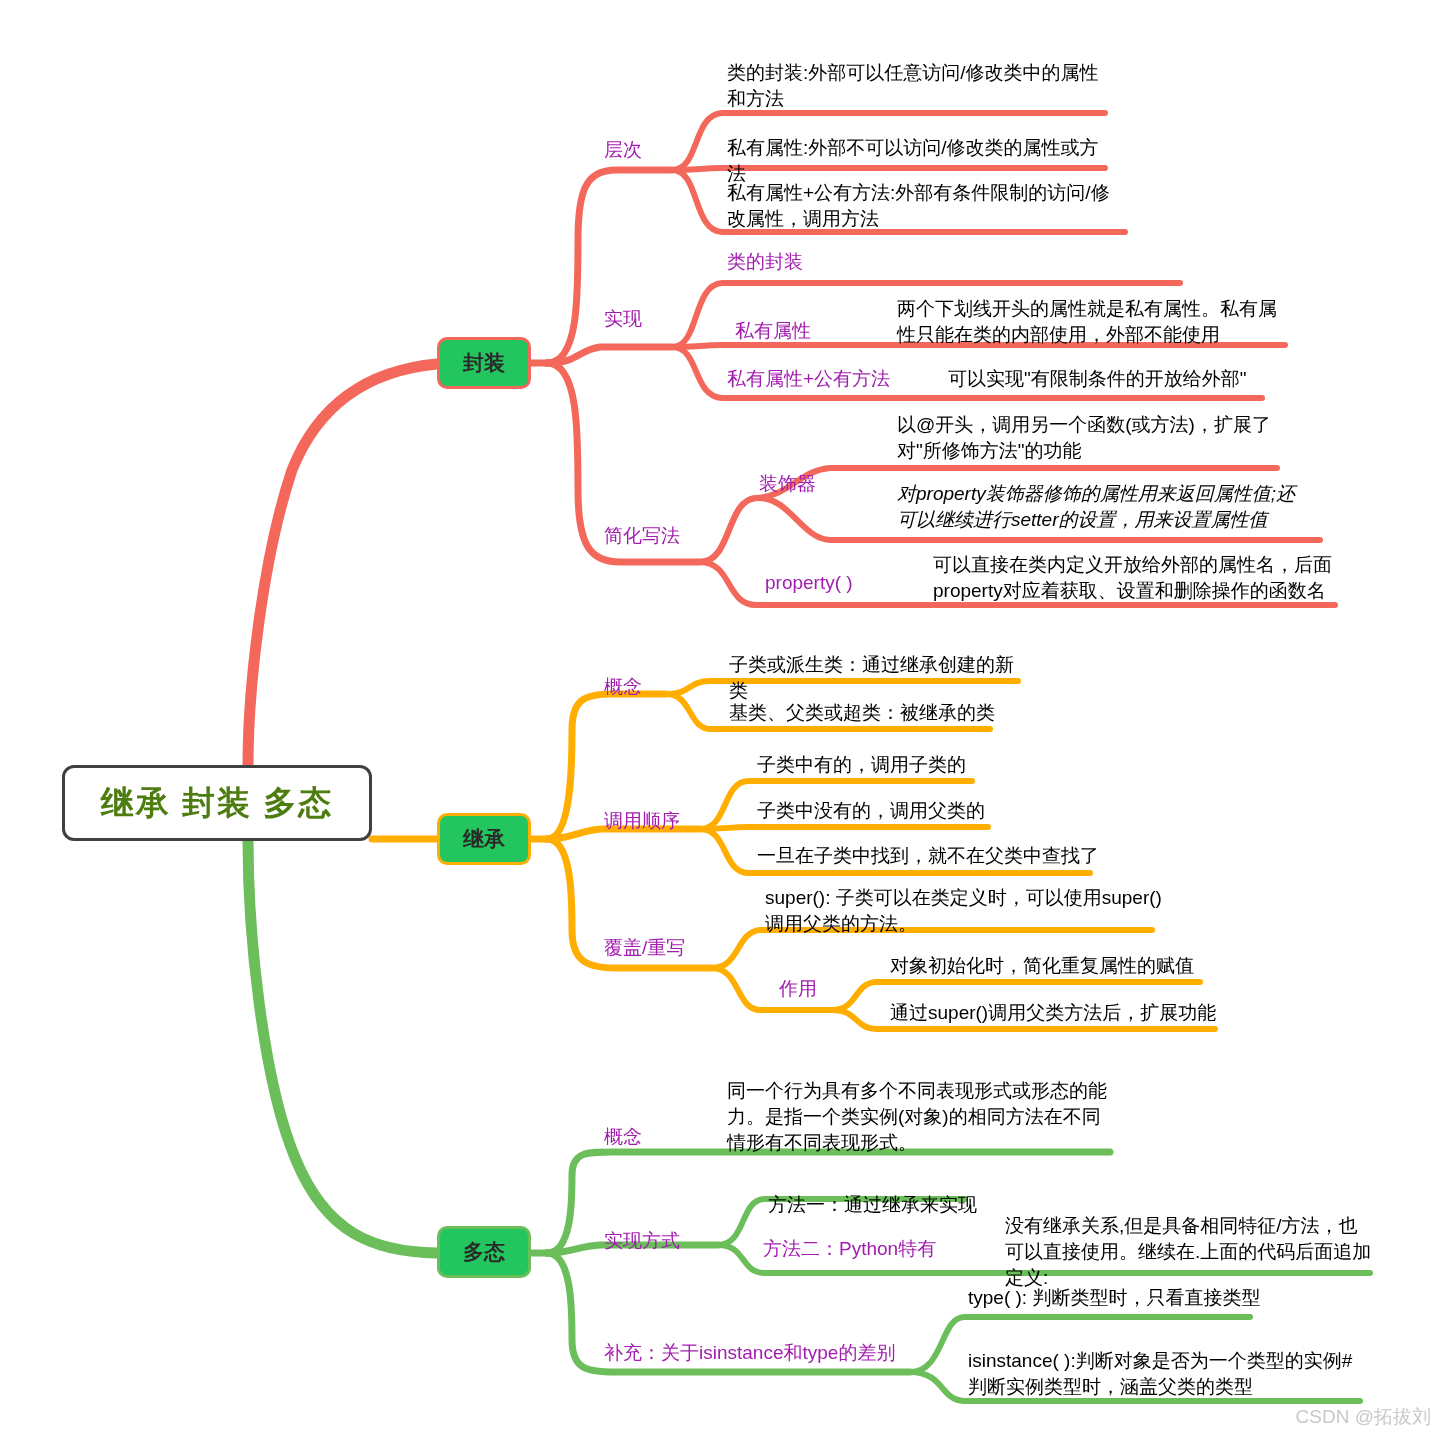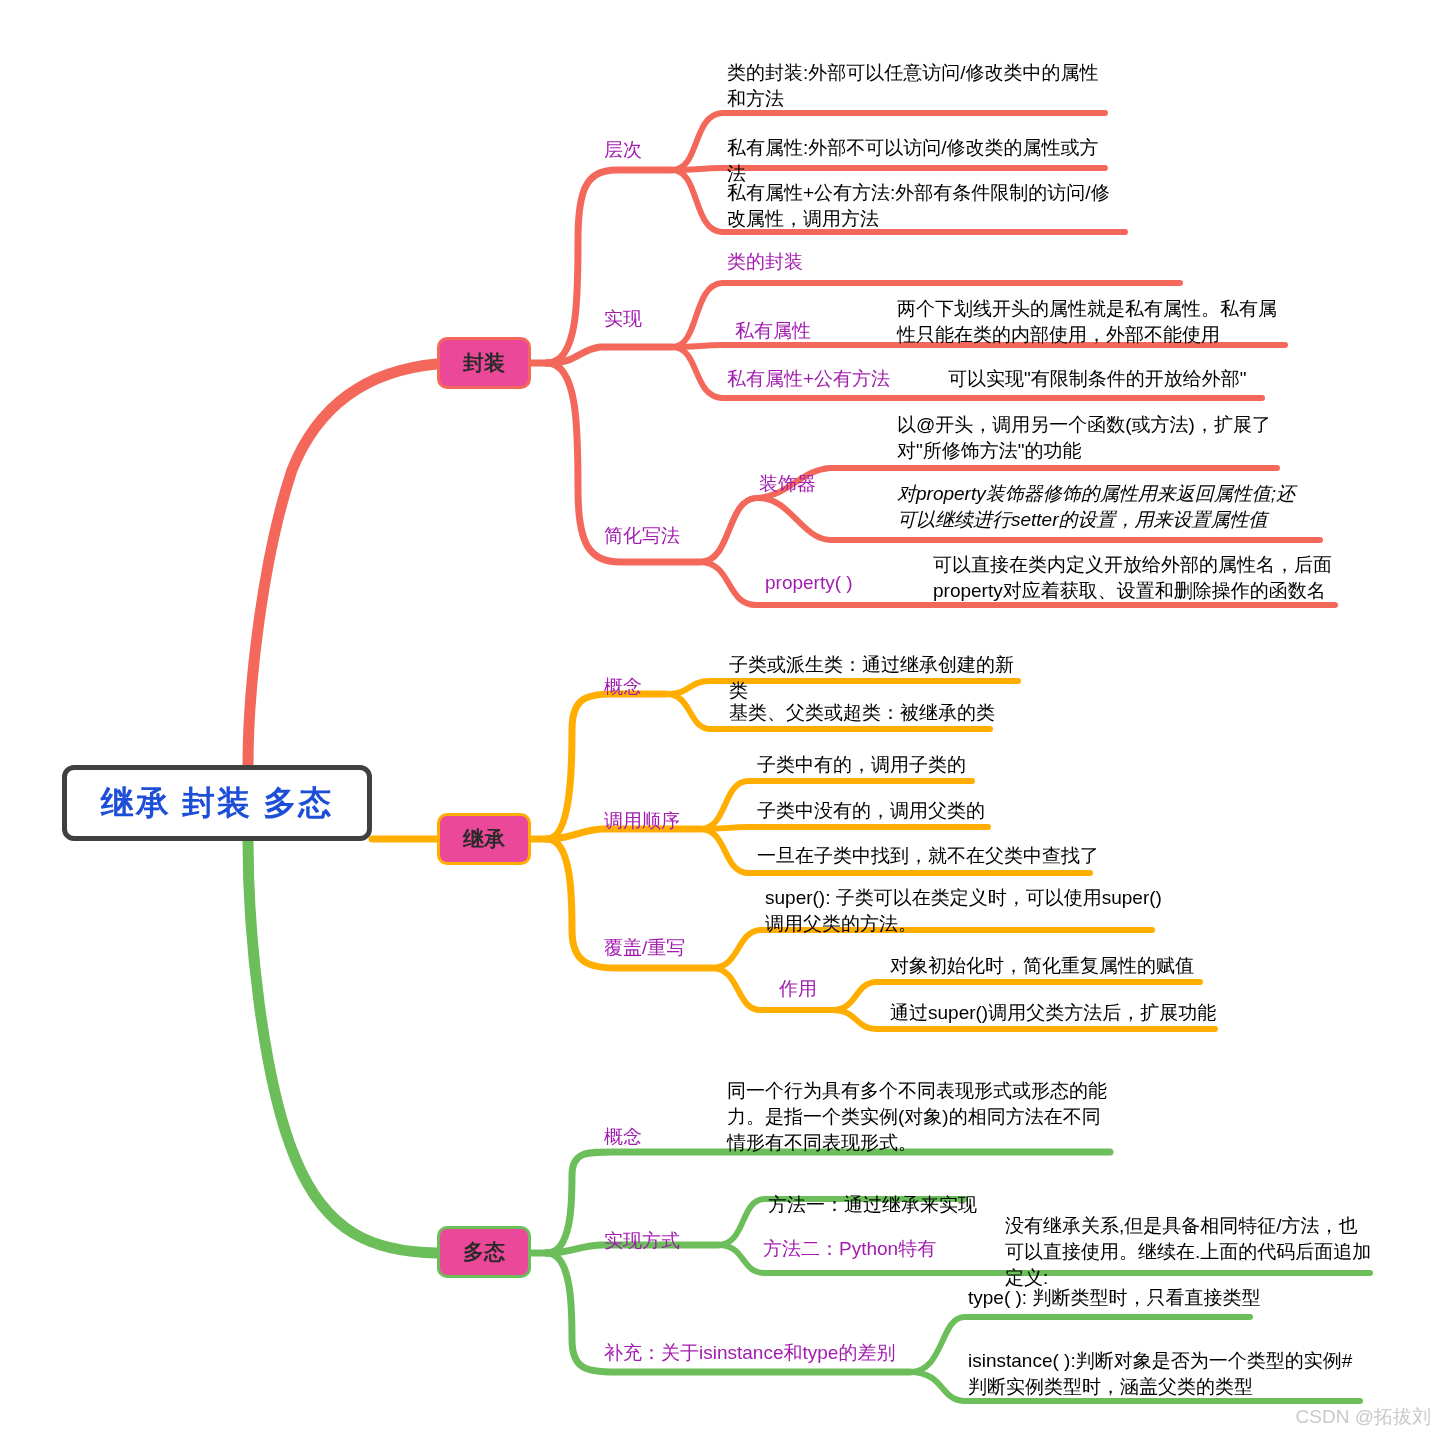--- a/index.html
+++ b/index.html
@@ -30,38 +30,38 @@
   .node {
     position: absolute;
     box-sizing: border-box;
   }
   
   .root-node {
     left: 62px;
     top: 765px;
     width: 310px;
     height: 76px;
-    border: 5px solid #404040;
+    border: 3px solid #404040;
     border-radius: 12px;
     background: #ffffff;
     display: flex;
     align-items: center;
     justify-content: center;
     font-size: 33px;
     font-weight: bold;
-    color: #1d4ed8;
+    color: #4d7c0f;
     letter-spacing: 2px;
     z-index: 5;
   }
   
   .branch-node {
     width: 94px;
     height: 52px;
     border-radius: 10px;
-    background: #ec4899;
+    background: #22c55e;
     display: flex;
     align-items: center;
     justify-content: center;
     font-size: 21px;
     font-weight: bold;
     color: #2a2a2a;
     z-index: 5;
     border-width: 3px;
     border-style: solid;
   }

